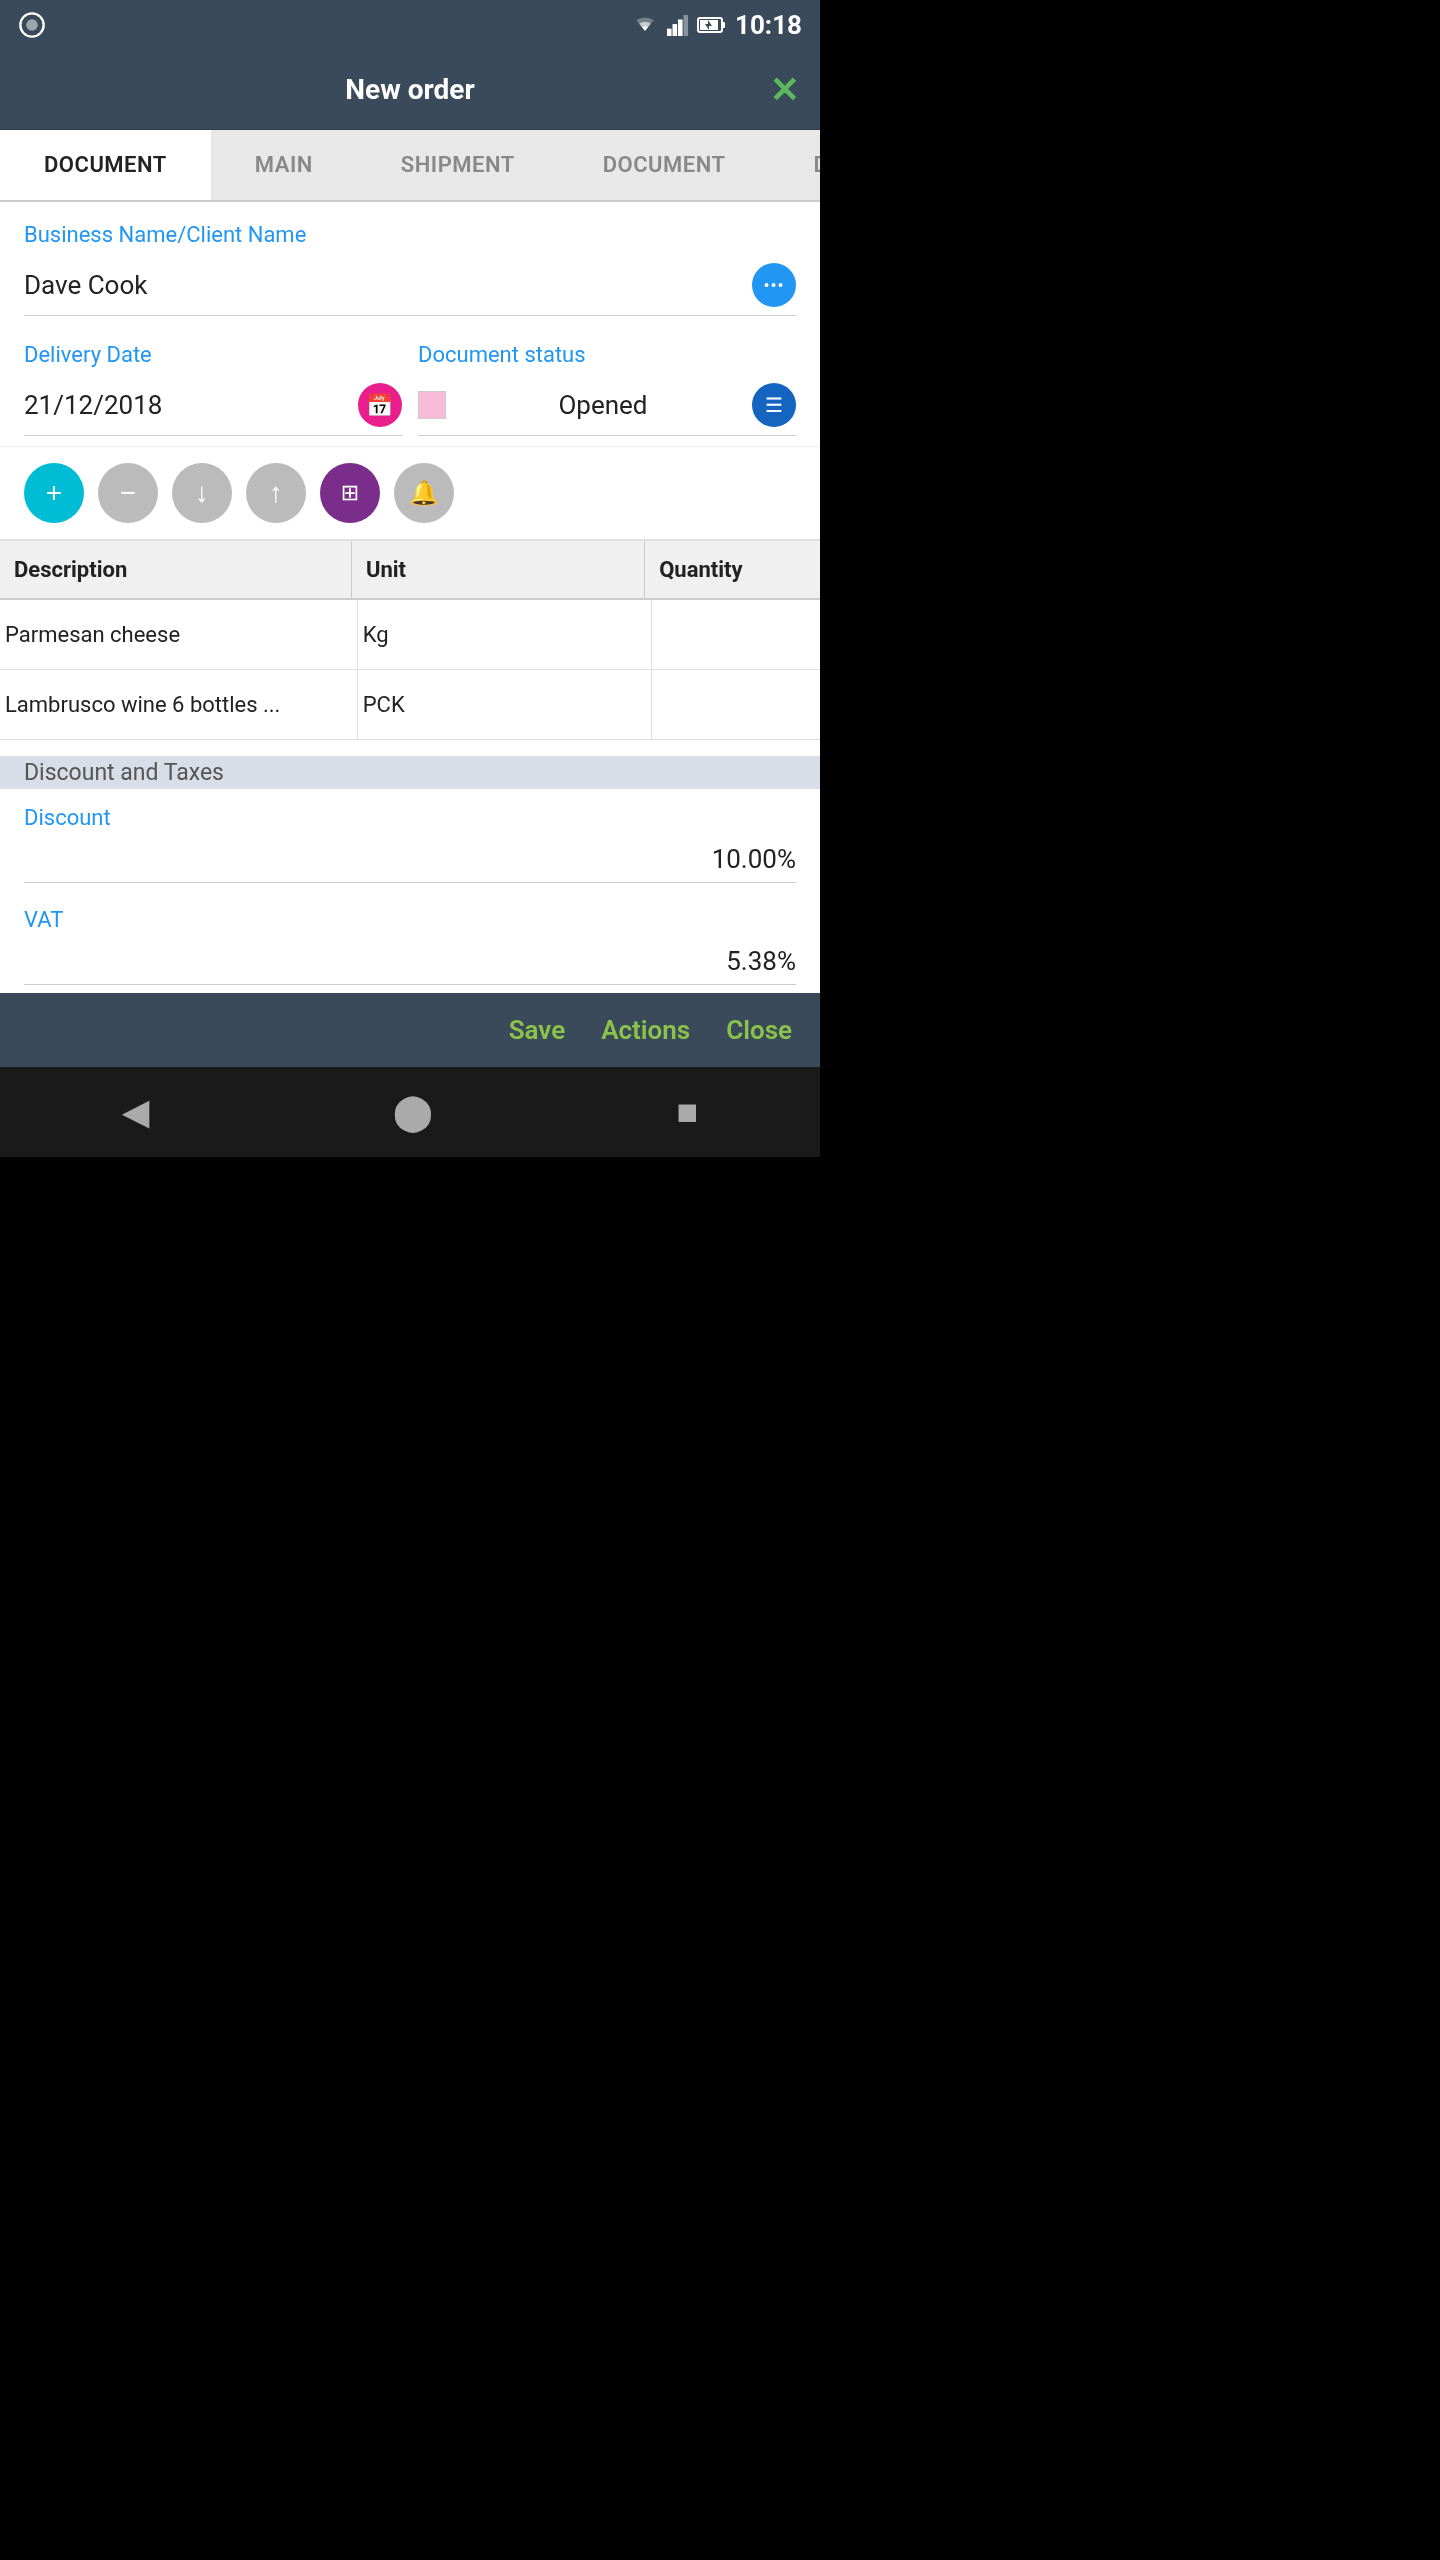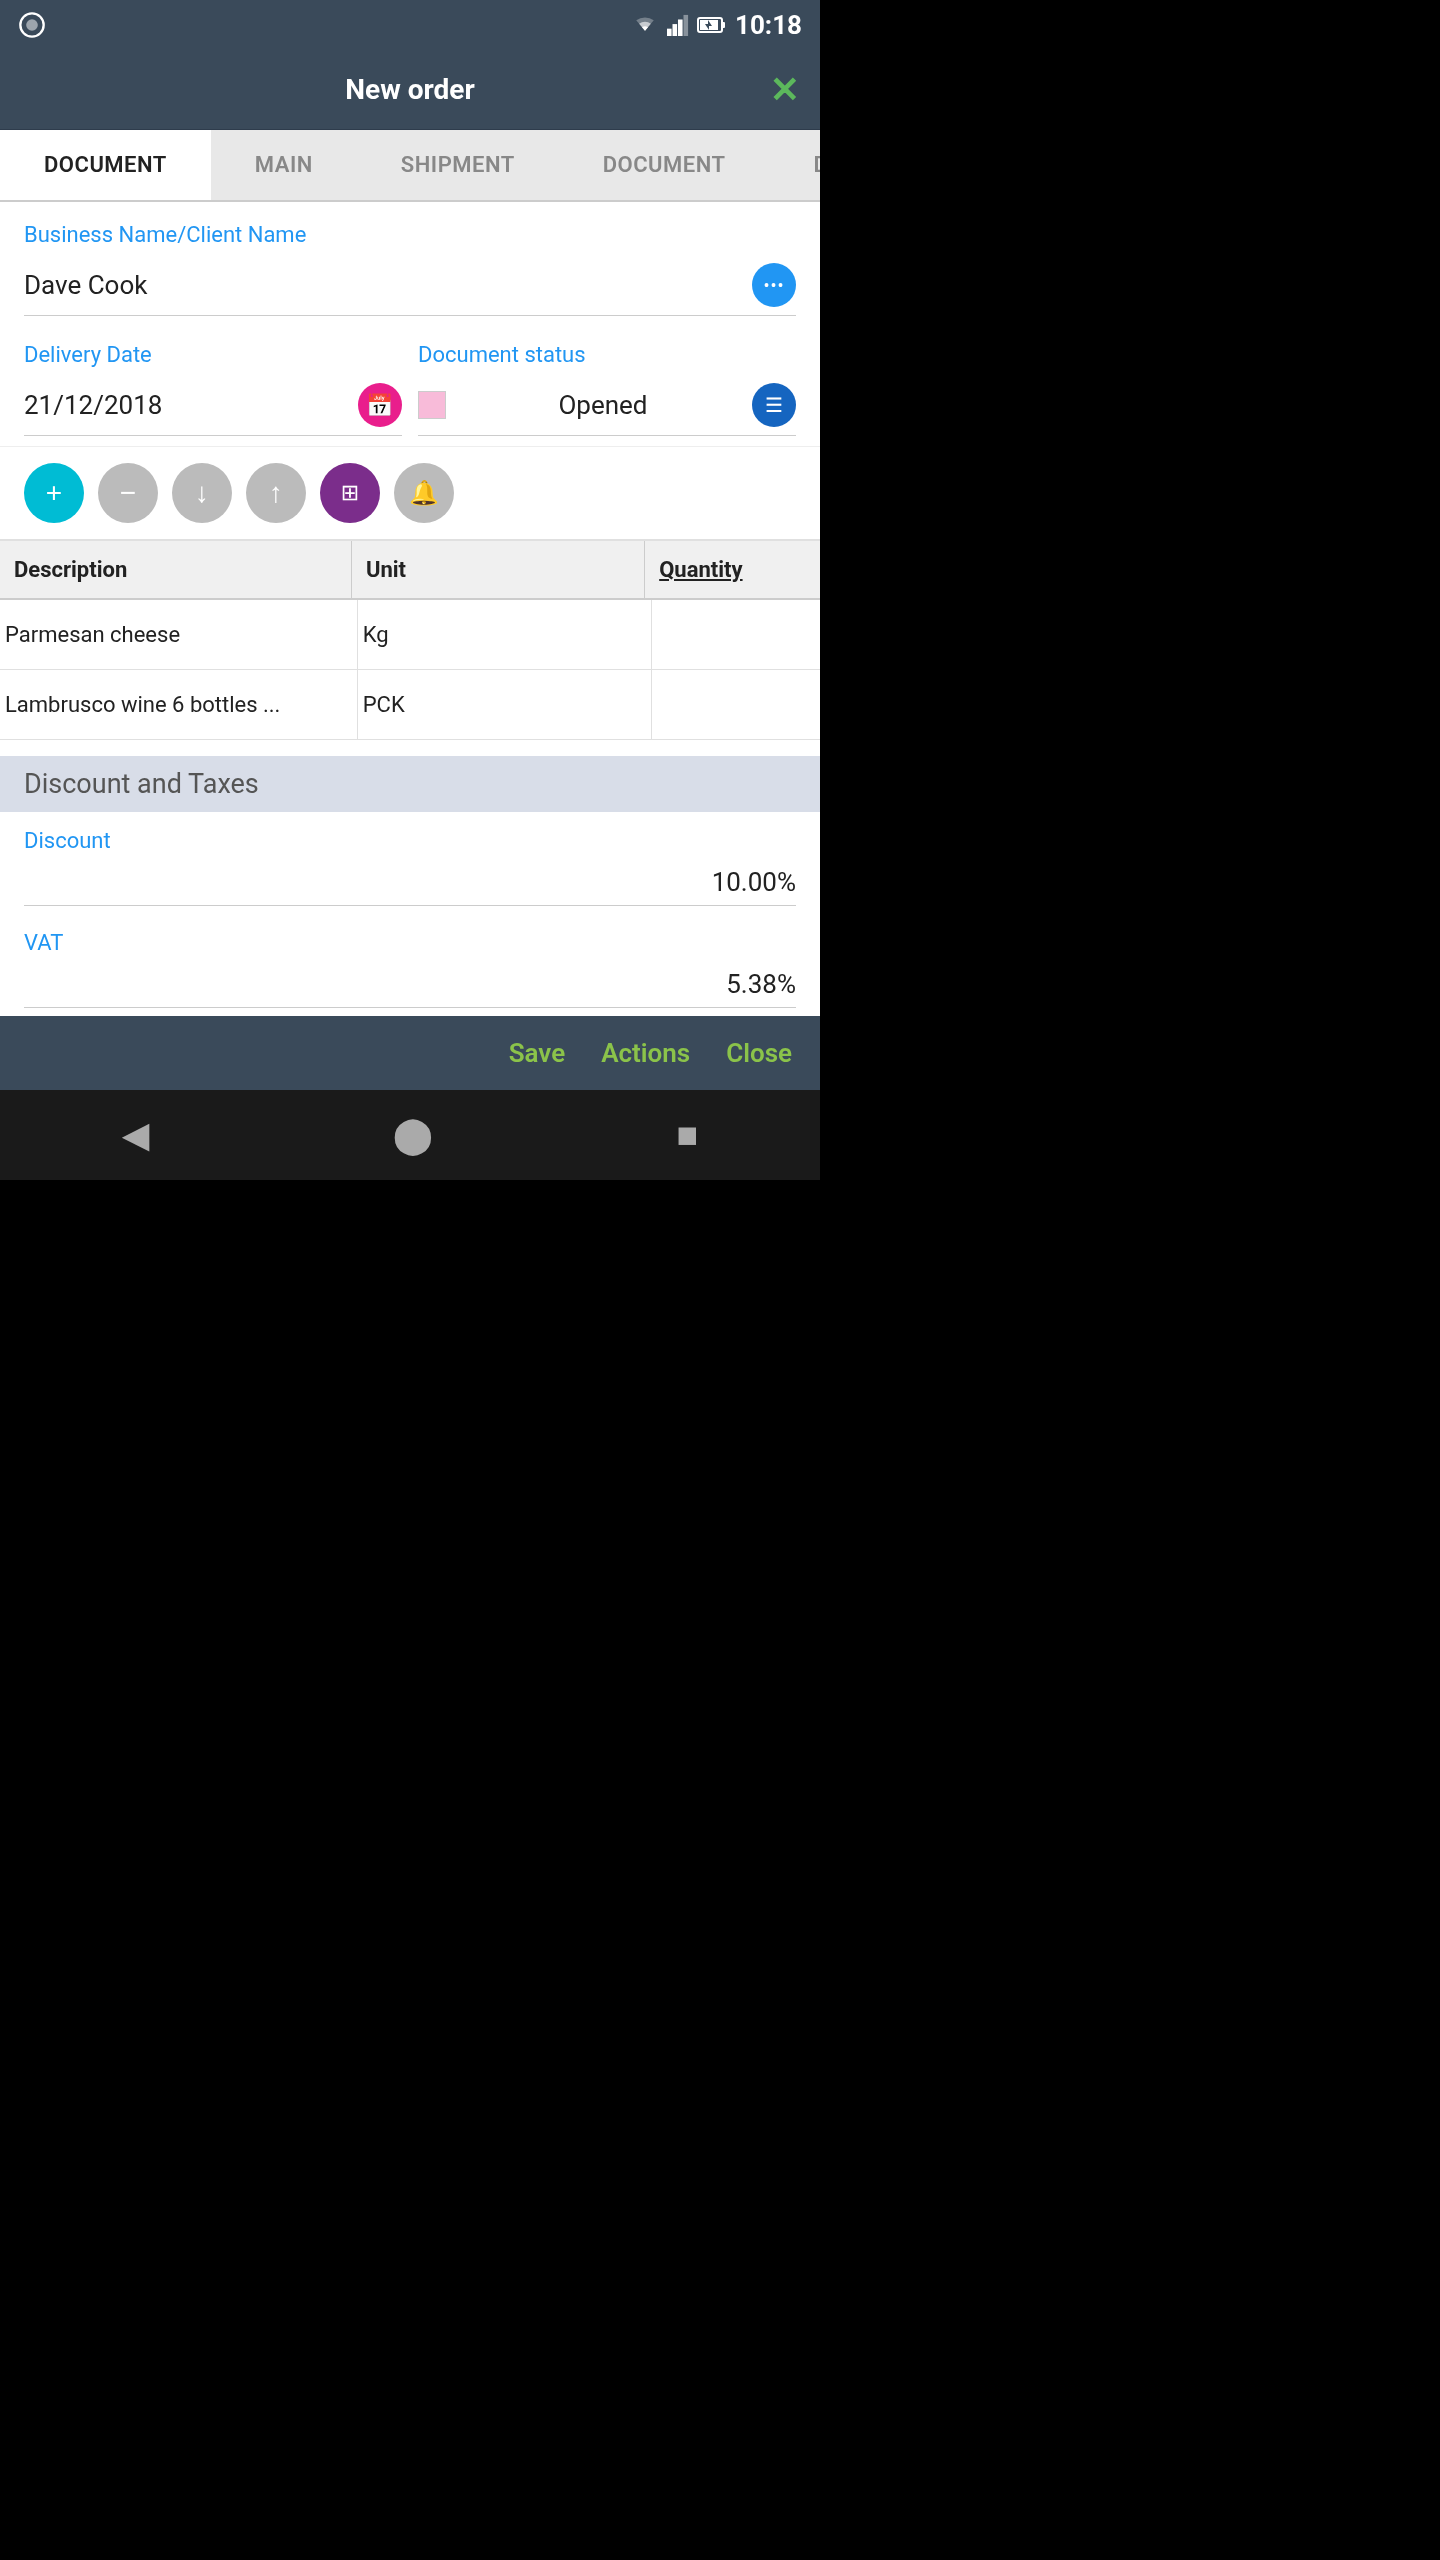--- a/index.html
+++ b/index.html
@@ -149,40 +149,40 @@
       border-bottom: 2px solid #ccc;
     }
     .th {
       padding: 16px 14px;
       font-size: 22px;
       font-weight: 700;
       color: #222;
     }
     .th-desc { flex: 2.2; border-right: 1px solid #ccc; }
     .th-unit { flex: 1.8; border-right: 1px solid #ccc; }
-    .th-qty  { flex: 1; text-decoration: underline; }
+    .th-qty  { flex: 1; }
 
     .table-row {
       display: flex;
       border-bottom: 1px solid #e0e0e0;
     }
     .td {
       padding: 22px 5px;
       font-size: 22px;
       color: #222;
     }
     .td-desc { flex: 2.2; border-right: 1px solid #e0e0e0; }
     .td-unit { flex: 1.8; border-right: 1px solid #e0e0e0; }
     .td-qty  { flex: 1; }
 
     
     .discount-taxes-header {
       background: #d8dde8;
-      padding: 12px 24px;
-      font-size: 27px;
+      padding: 3px 24px;
+      font-size: 23px;
       color: #555;
       margin-top: 16px;
     }
 
     .discount-field {
       padding: 16px 24px 8px;
     }
     .discount-label {
       color: #2196F3;
       font-size: 22px;

